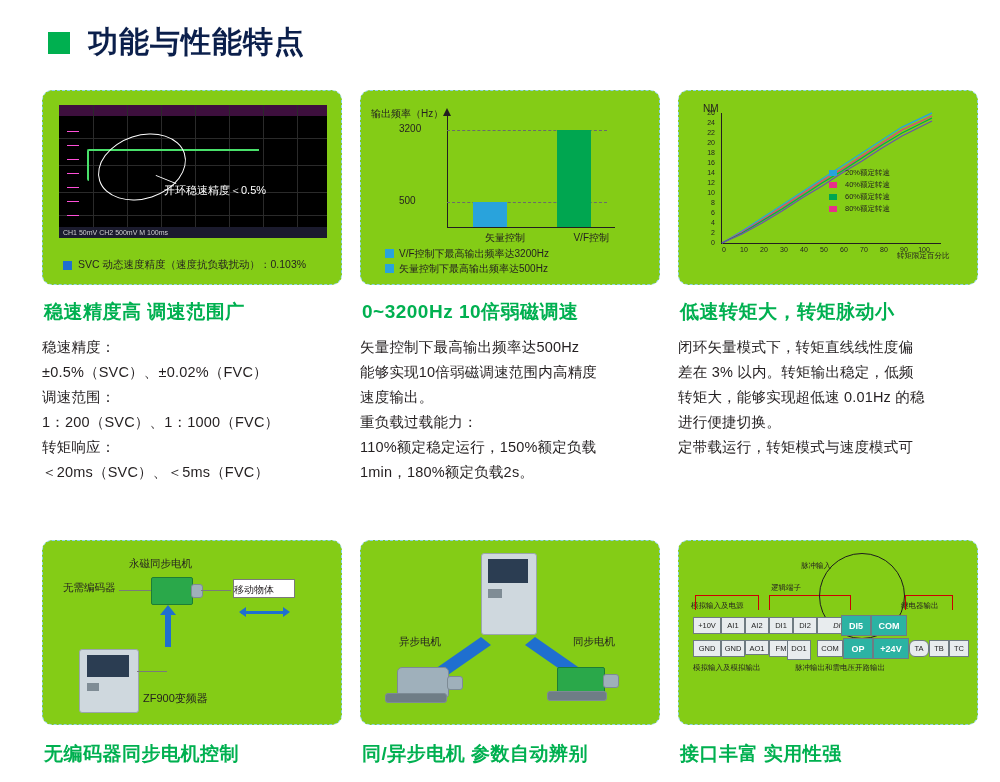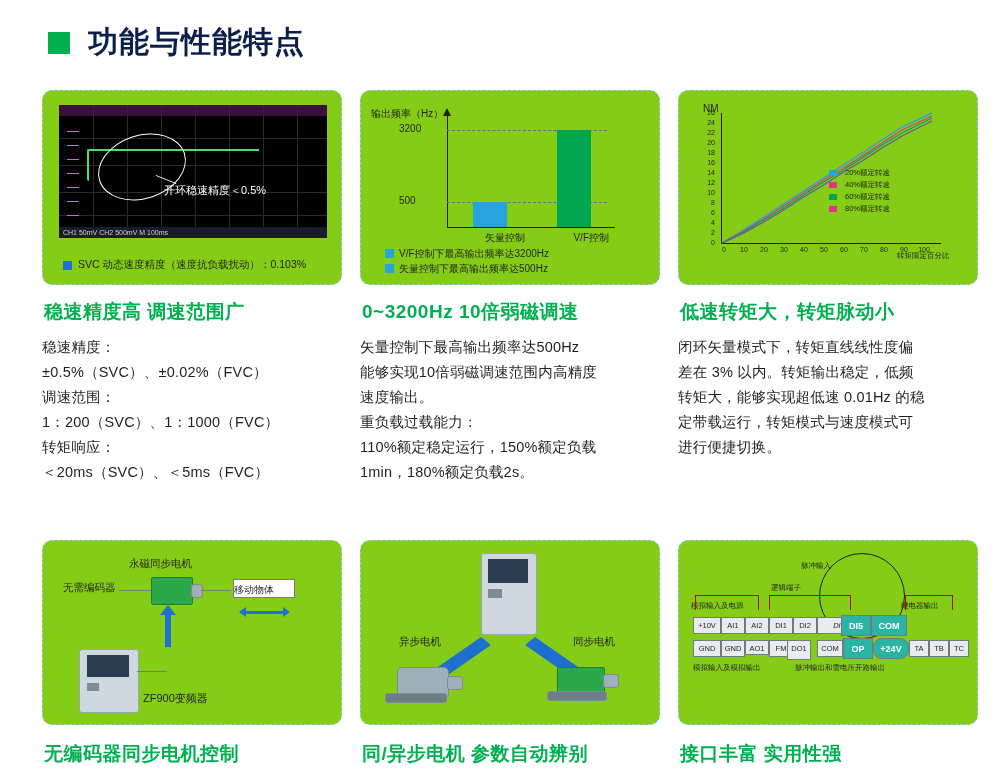--- a/index.html
+++ b/index.html
@@ -524,22 +524,22 @@
           <span class="lsw" style="background:#e8308a"></span>
           <span>80%额定转速</span>
         </div>
       </div>
     </div>
     <div class="card-title">低速转矩大，转矩脉动小</div>
     <div class="card-body">
       <div>闭环矢量模式下，转矩直线线性度偏</div>
       <div>差在 3% 以内。转矩输出稳定，低频</div>
       <div>转矩大，能够实现超低速 0.01Hz 的稳</div>
+      <div>进行便捷切换。</div>
       <div>定带载运行，转矩模式与速度模式可</div>
-      <div>进行便捷切换。</div>
     </div>
   </div>
 </div>
 
 <div class="row row-bottom">
 
   <div class="col">
     <div class="fig-box bottom">
       <div class="d-label" style="left:86px; top:16px;">永磁同步电机</div>
       <div class="d-label" style="left:20px; top:40px;">无需编码器</div>
@@ -616,23 +616,23 @@
       <div class="tb-cell teal" style="left:162px; top:74px; width:30px; height:21px; line-height:21px;">DI5</div>
       <div class="tb-cell teal" style="left:192px; top:74px; width:36px; height:21px; line-height:21px;">COM</div>
 
       <div class="tb-cell" style="left:14px; top:99px; width:28px; height:17px;">GND</div>
       <div class="tb-cell" style="left:42px; top:99px; width:24px; height:17px;">GND</div>
       <div class="tb-cell" style="left:66px; top:99px; width:24px; height:15px;">AO1</div>
       <div class="tb-cell" style="left:90px; top:99px; width:24px; height:17px;">FM</div>
       <div class="tb-cell" style="left:108px; top:99px; width:24px; height:20px;">DO1</div>
       <div class="tb-cell" style="left:138px; top:99px; width:26px; height:17px;">COM</div>
       <div class="tb-cell teal" style="left:164px; top:97px; width:30px; height:21px; line-height:21px;">OP</div>
-      <div class="tb-cell teal" style="left:194px; top:97px; width:36px; height:21px; line-height:21px;border-radius:9px;">+24V</div>
-
-      <div class="tb-cell" style="left:230px; top:99px; width:20px; height:17px;">TA</div>
+      <div class="tb-cell teal" style="left:194px; top:97px; width:36px; height:21px; line-height:21px;">+24V</div>
+
+      <div class="tb-cell" style="left:230px; top:99px; width:20px; height:17px;border-radius:6px;">TA</div>
       <div class="tb-cell" style="left:250px; top:99px; width:20px; height:17px;">TB</div>
       <div class="tb-cell" style="left:270px; top:99px; width:20px; height:17px;">TC</div>
 
       <div class="tb-label" style="left:14px; top:122px;">模拟输入及模拟输出</div>
       <div class="tb-label" style="left:116px; top:122px;">脉冲输出和需电压开路输出</div>
     </div>
     <div class="card-title bottom">接口丰富 实用性强</div>
   </div>
 </div>
 

